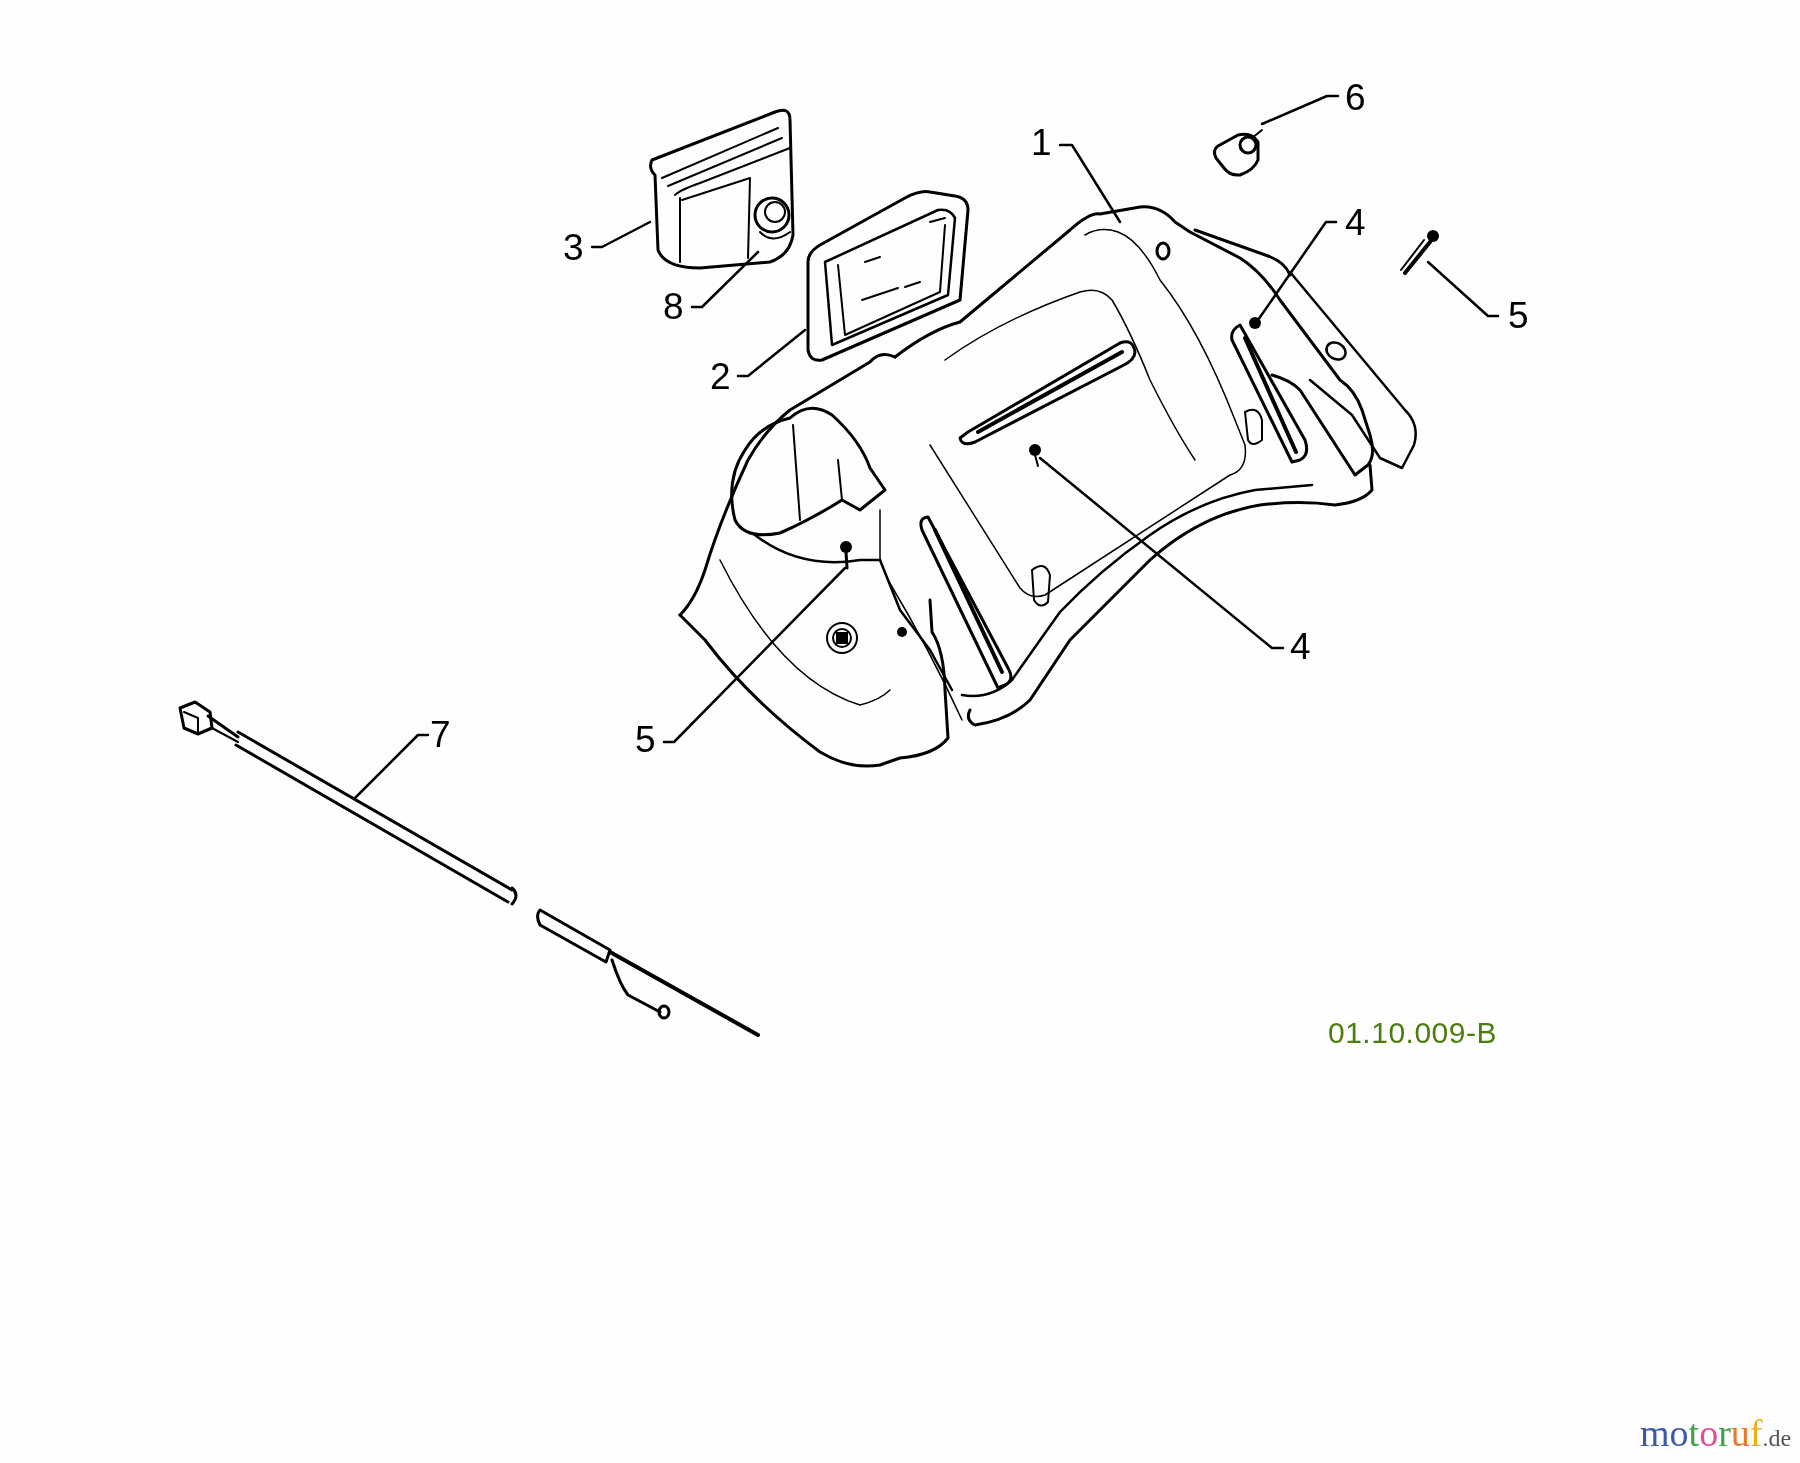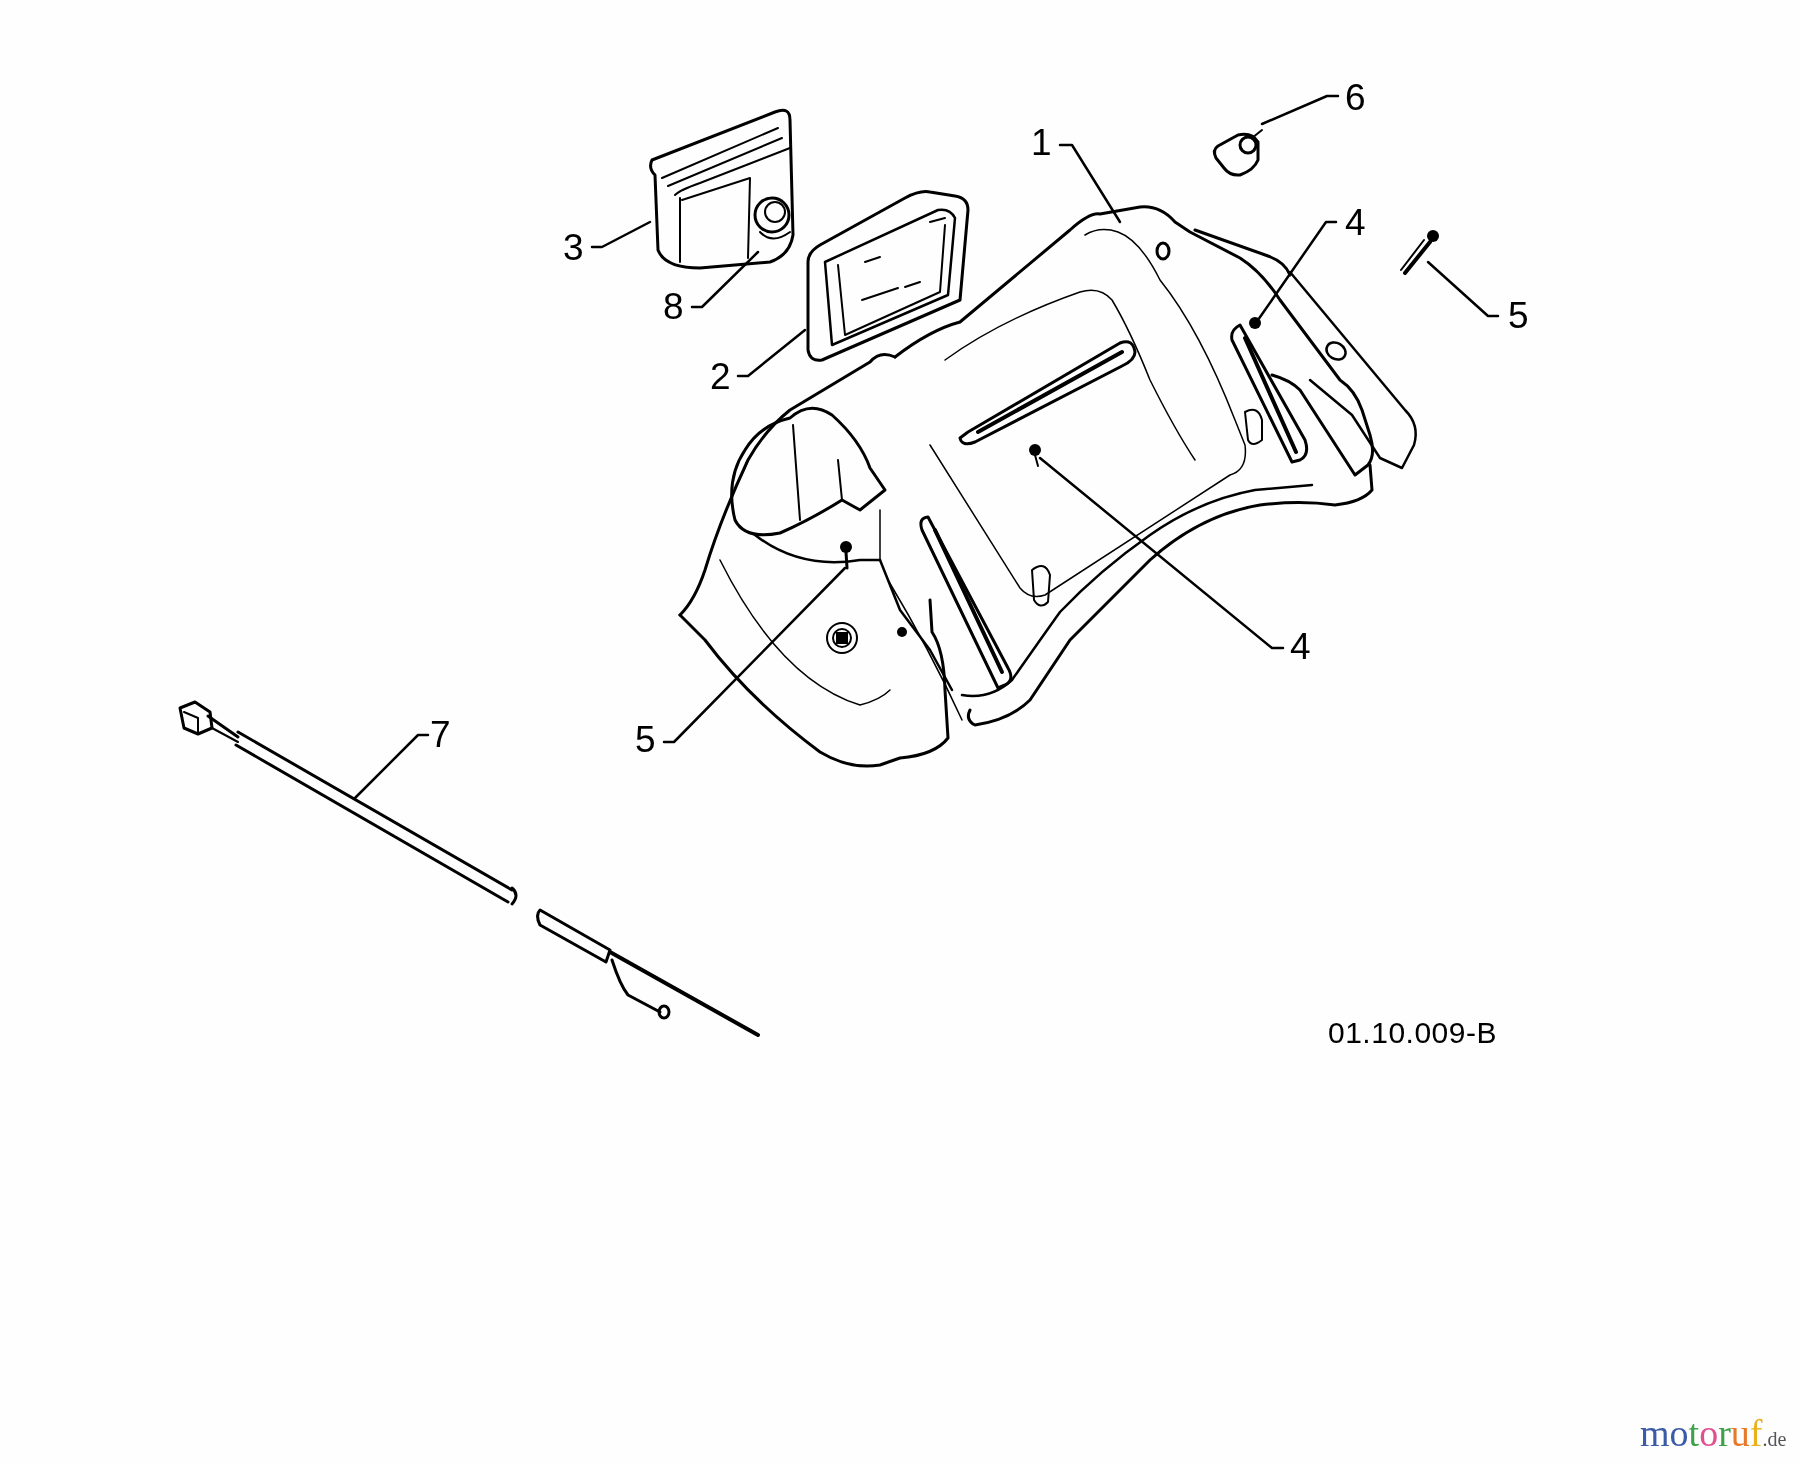--- a/index.html
+++ b/index.html
@@ -1,22 +1,22 @@
 <!DOCTYPE html>
 <html><head>
 <meta charset="utf-8">
 <style>
   html, body { margin: 0; padding: 0; background: #fdfefd; }
   #stage { position: relative; width: 1800px; height: 1463px; background: #fdfefd; overflow: hidden; }
   svg.drawing { position: absolute; left: 0; top: 0; width: 1800px; height: 1463px; }
   .ln { fill: none; stroke: #000; stroke-linecap: round; stroke-linejoin: round; }
   .callout { position: absolute; font-family: "Liberation Sans", sans-serif; font-size: 37px; color: #000; line-height: 1; }
-  .code { position: absolute; left: 1328px; top: 1016px; font-family: "Liberation Sans", sans-serif; font-size: 30px; color: #000000; letter-spacing: 0.5px; }
+  .code { position: absolute; left: 1328px; top: 1016px; font-family: "Liberation Sans", sans-serif; font-size: 30px; color: #4d7c0f; letter-spacing: 0.5px; }
   .logo { position: absolute; left: 1640px; top: 1414px; font-family: "Liberation Serif", serif; font-size: 38px; line-height: 1; white-space: nowrap; }
-  .logo .tld { font-size: 20px; color: #555; }
+  .logo .tld { font-size: 24px; color: #555; }
 </style>
 </head>
 <body>
 
 <div id="stage">
   <svg class="drawing" viewBox="0 0 1800 1463">
 
     <g>
       <path class="ln" stroke-width="3" d="M655 175 Q648 168 652 160 L775 112 Q790 106 790 120 L793 235 Q790 255 770 262 L700 268 Q665 268 658 250 Z"></path>
       <path class="ln" stroke-width="2" d="M662 178 L778 128"></path>

